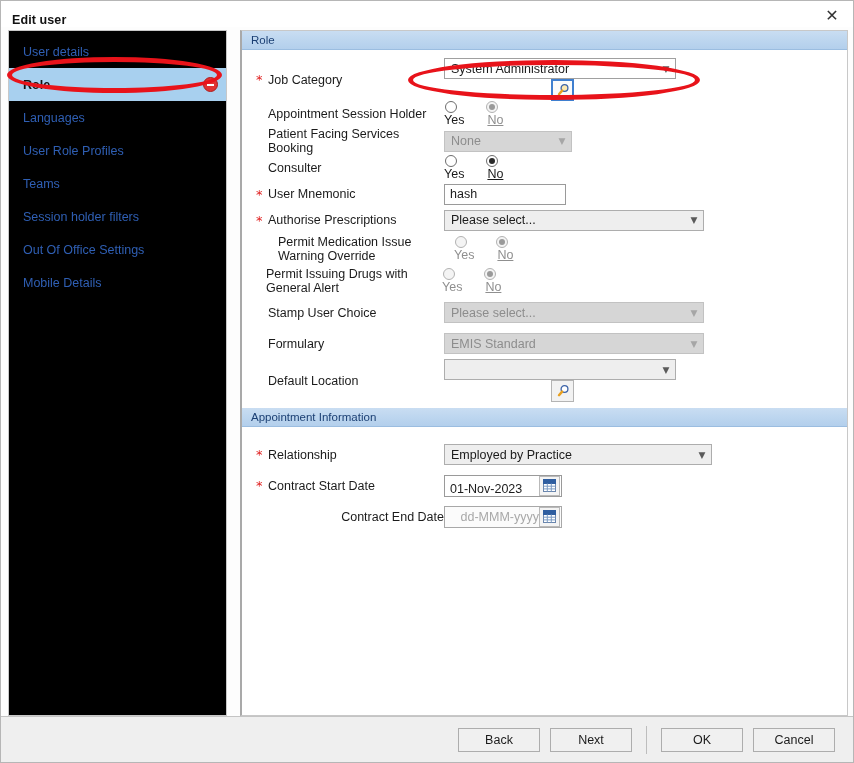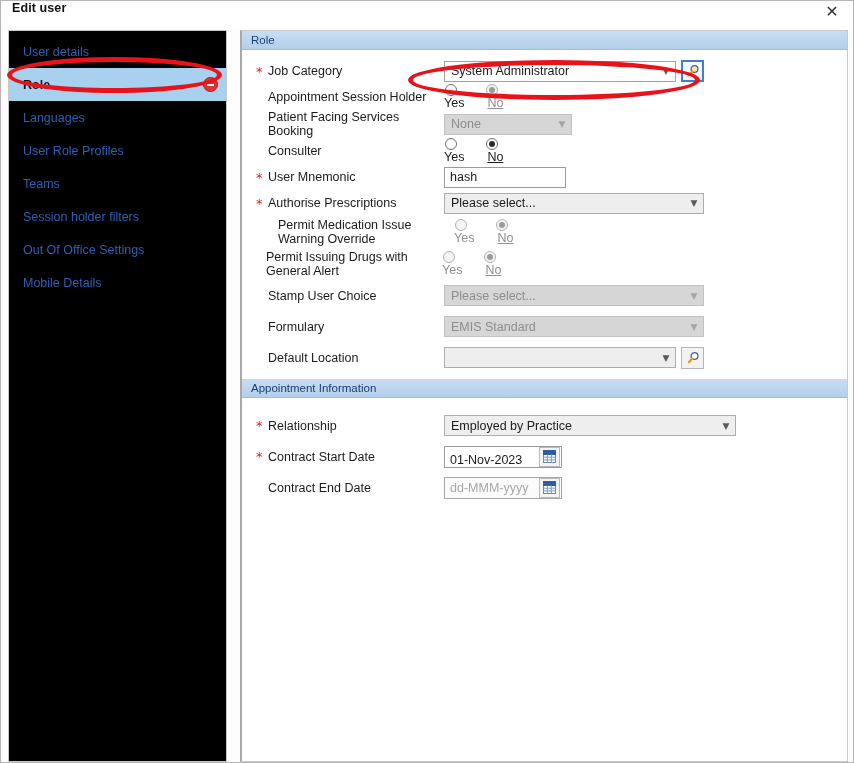--- a/index.html
+++ b/index.html
@@ -16,21 +16,21 @@
     position:absolute;left:0;top:0;width:854px;height:763px;
     background:#fdfdfd;
     border:1px solid #b6b6b6;
     box-sizing:border-box;
     display:flex;flex-direction:column;
   }
   
   .titlebar{
     height:26px;flex:0 0 26px;
     background:#ffffff;
-    display:flex;align-items:flex-start;
+    display:flex;align-items:flex-end;
     padding:0 8px 0 11px;
     box-sizing:border-box;
     gap:8px;
   }
   .title-text{
     font-size:12.5px;font-weight:bold;color:#121212;
     letter-spacing:.1px;
   }
   .title-spacer{flex:1;}
   .close-btn{
@@ -114,21 +114,21 @@
     text-align:left;
     margin-right:2px;
     font-family:"DejaVu Sans",sans-serif;
   }
   .req.blank{color:transparent;}
   .lbl{
     width:176px;flex:0 0 176px;
     font-size:12.5px;color:#1b1b1b;
     line-height:14px;
   }
-  .ctrl{display:flex;align-items:center;}
+  .ctrl{display:flex;align-items:center;flex-direction:column;}
 
   
   .combo{
     height:21px;box-sizing:border-box;
     border:1px solid #a0a0a0;
     background:#ffffff;
     display:flex;align-items:center;
     font-size:12.5px;color:#1b1b1b;
     padding:0 0 0 6px;
     position:relative;
@@ -436,21 +436,21 @@
       </div>
 
       <div class="section-header">
         <span>Appointment Information</span>
       </div>
       <div class="section-body" style="padding-top:12px;">
 
         <div class="row" style="min-height:31px;">
           <span class="req">*</span>
           <span class="lbl">Relationship</span>
-          <span class="combo grayfill" style="width:292px;">
+          <span class="combo grayfill" style="width:268px;">
             <span class="val">Employed by Practice</span>
             <span class="caret">▼</span>
           </span>
         </div>
 
         <div class="row" style="min-height:31px;">
           <span class="req">*</span>
           <span class="lbl">Contract Start Date</span>
           <span class="datefield" style="width:118px;align-items:flex-end;">
             <span class="dv">01-Nov-2023</span>
@@ -460,21 +460,21 @@
                 <rect x="0.5" y="0.5" width="12" height="4" fill="#2f5ea0" stroke="#2f5ea0"></rect>
                 <line x1="4.3" y1="4.5" x2="4.3" y2="12.5" stroke="#7b9bc4"></line>
                 <line x1="8.3" y1="4.5" x2="8.3" y2="12.5" stroke="#7b9bc4"></line>
                 <line x1="0.5" y1="7.2" x2="12.5" y2="7.2" stroke="#7b9bc4"></line>
                 <line x1="0.5" y1="9.9" x2="12.5" y2="9.9" stroke="#7b9bc4"></line>
               </svg>
             </span>
           </span>
         </div>
 
-        <div class="row" style="min-height:31px;">
+        <div class="row" style="min-height:31px;text-align:right;">
           <span class="req blank"></span>
           <span class="lbl">Contract End Date</span>
           <span class="datefield placeholder" style="width:118px;">
             <span class="dv ph">dd-MMM-yyyy</span>
             <span class="cal-btn">
               <svg width="13" height="13" viewBox="0 0 13 13">
                 <rect x="0.5" y="0.5" width="12" height="12" fill="#ffffff" stroke="#6a86ad"></rect>
                 <rect x="0.5" y="0.5" width="12" height="4" fill="#2f5ea0" stroke="#2f5ea0"></rect>
                 <line x1="4.3" y1="4.5" x2="4.3" y2="12.5" stroke="#7b9bc4"></line>
                 <line x1="8.3" y1="4.5" x2="8.3" y2="12.5" stroke="#7b9bc4"></line>
@@ -482,18 +482,25 @@
                 <line x1="0.5" y1="9.9" x2="12.5" y2="9.9" stroke="#7b9bc4"></line>
               </svg>
             </span>
           </span>
         </div>
       </div>
 
     </div>
   </div>
 
+  <div class="footer">
+    <div class="btn">Back</div>
+    <div class="btn">Next</div>
+    <div class="btn-sep"></div>
+    <div class="btn">OK</div>
+    <div class="btn">Cancel</div>
+  </div>
 </div>
 
 <div class="anno">
   <div class="ellipse" style="left:7px;top:57px;width:215px;height:36px;"></div>
   <div class="ellipse" style="left:408px;top:60px;width:292px;height:40px;"></div>
 </div>
 
 </body></html>

